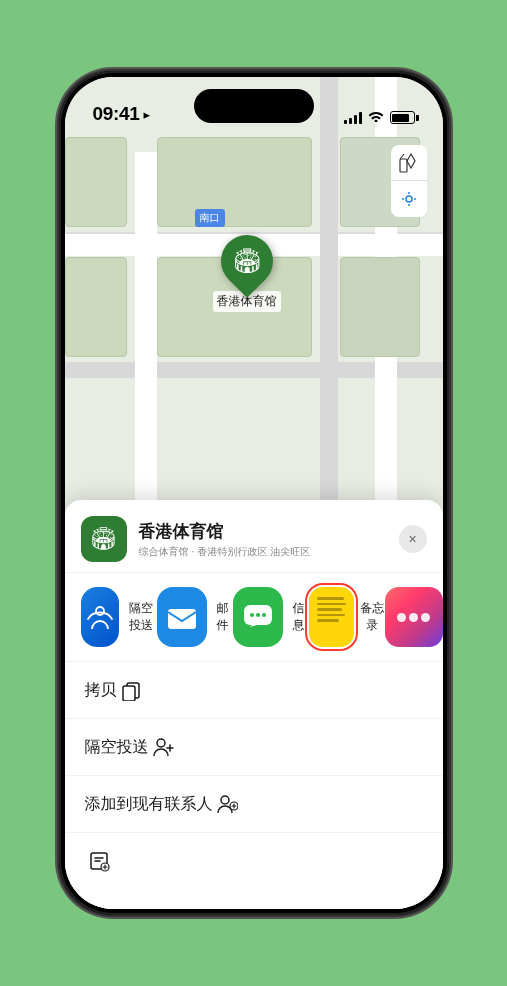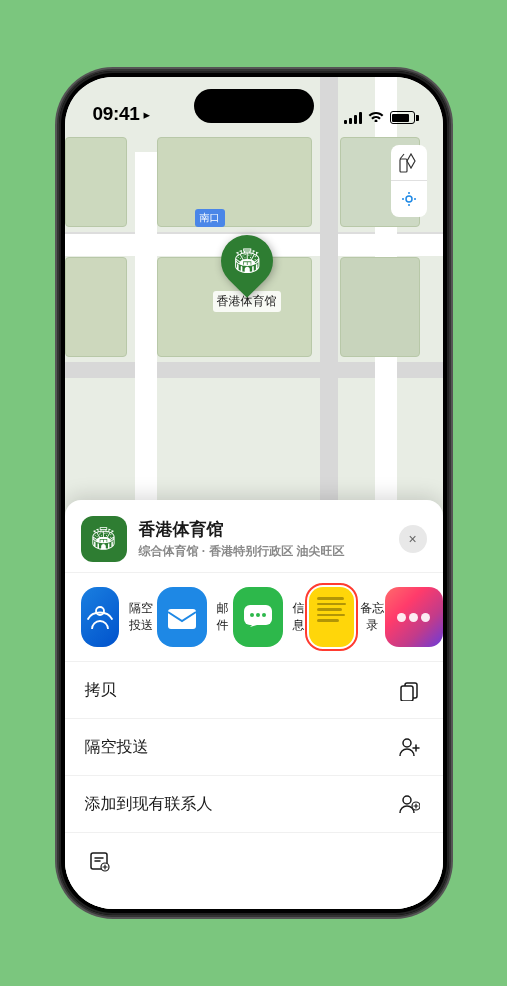--- a/index.html
+++ b/index.html
@@ -235,24 +235,23 @@
       flex: 1;
     }
 
     .venue-name {
       font-size: 17px;
       font-weight: 600;
       color: #1a1a1a;
     }
 
     .venue-subtitle {
-      font-size: 12px;
+      font-size: 10px;
       color: #888;
       margin-top: 2px;
-      font-weight: bold;
     }
 
     .close-btn {
       width: 28px;
       height: 28px;
       background: #e8e8e8;
       border-radius: 50%;
       display: flex;
       align-items: center;
       justify-content: center;
@@ -300,21 +299,20 @@
     }
 
     
     .action-list {
       padding: 0;
     }
 
     .action-item {
       display: flex;
       align-items: center;
-      justify-content: space-between;
       padding: 14px 20px;
       border-bottom: 0.5px solid #f0f0f0;
     }
 
     .action-item:last-child {
       border-bottom: none;
     }
 
     .action-label {
       font-size: 16px;

